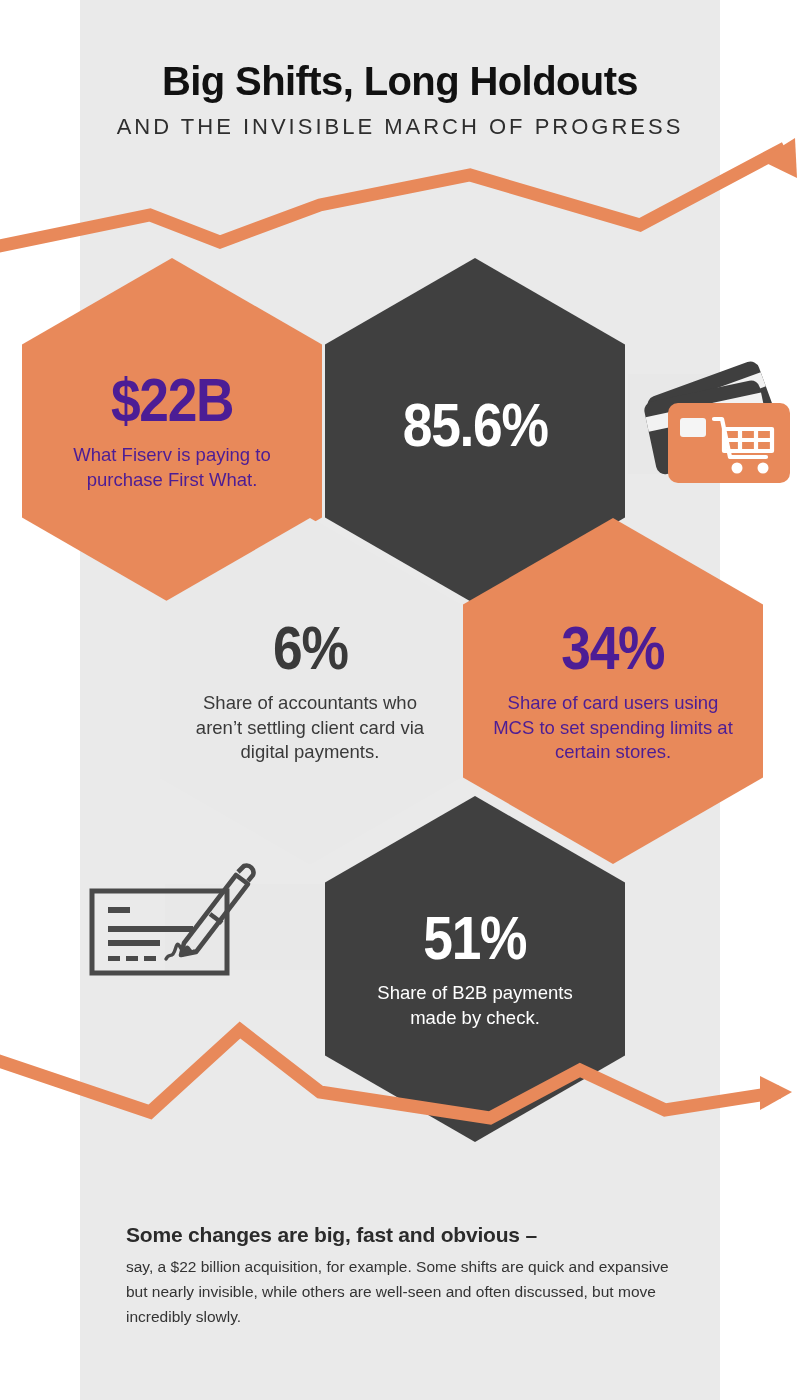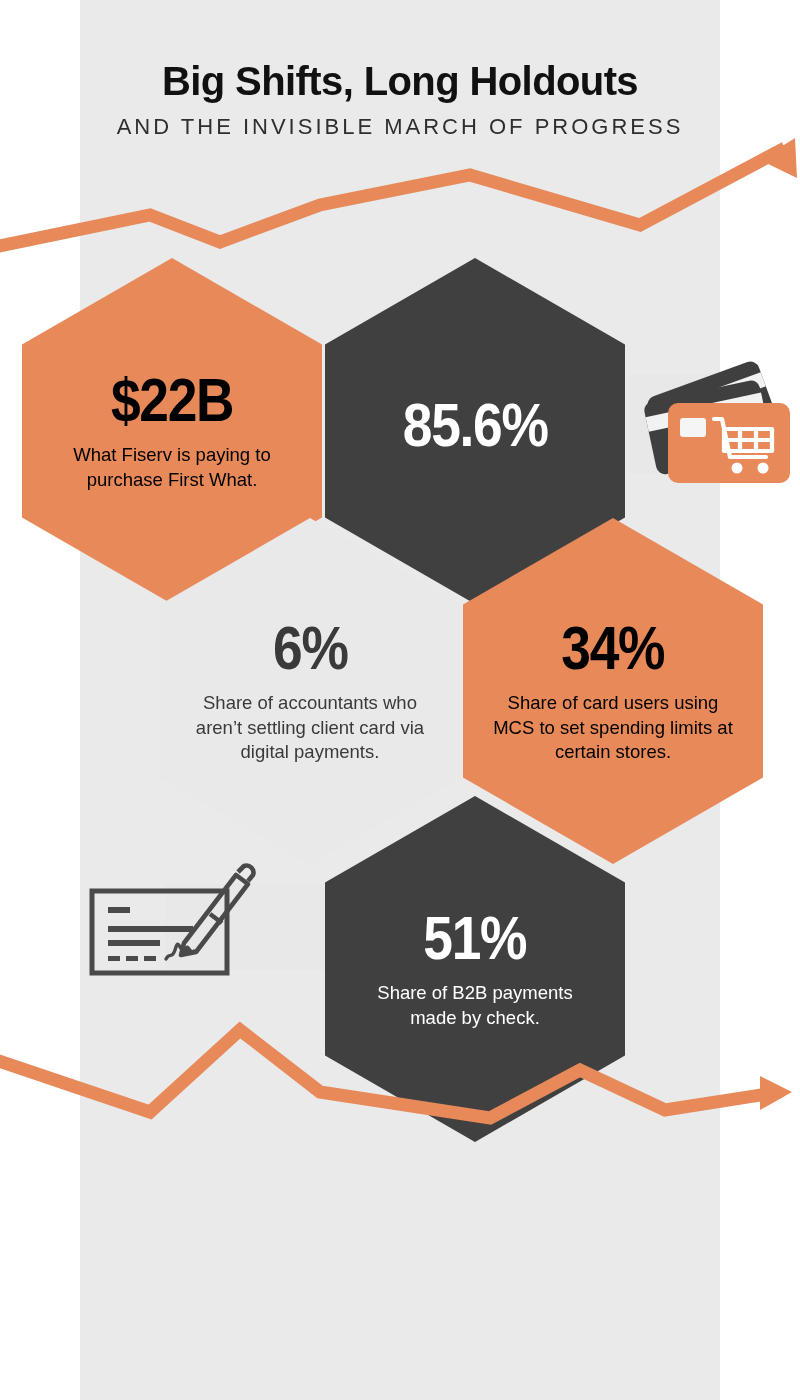--- a/index.html
+++ b/index.html
@@ -62,21 +62,21 @@
     letter-spacing:-1.5px;
     margin-bottom:12px;
     font-stretch:condensed;
     transform:scaleX(0.86);
   }
   .hex .cap{
     font-size:18.5px;
     line-height:1.35;
     font-weight:400;
   }
-  .hex.orange{background:#e8895a;color:#000000;}
+  .hex.orange{background:#e8895a;color:#4c1d95;}
   .hex.dark{background:#404040;color:#ffffff;}
   .hex.light{background:#e9e9e9;color:#3a3a3a;}
 
   
   .hex-22b  {left:22px; top:258px;}
   .hex-856  {left:325px;top:258px;}
   .hex-6    {left:160px;top:518px;}
   .hex-34   {left:463px;top:518px;}
   .hex-51   {left:325px;top:796px;}
 
@@ -182,14 +182,18 @@
       <div class="cap">Share of card users using MCS to set spending limits at certain stores.</div>
     </div>
 
     <div class="hex dark hex-51 hex-shadow">
       <div class="num">51%</div>
       <div class="cap">Share of B2B payments made by check.</div>
     </div>
 
   </div>
 
+  <div class="footer">
+    <p class="footer-lead">Some changes are big, fast and obvious –</p>
+    <p class="footer-body">say, a $22 billion acquisition, for example. Some shifts are quick and expansive but nearly invisible, while others are well-seen and often discussed, but move incredibly slowly.</p>
+  </div>
 
 </div>
 
 </body></html>

